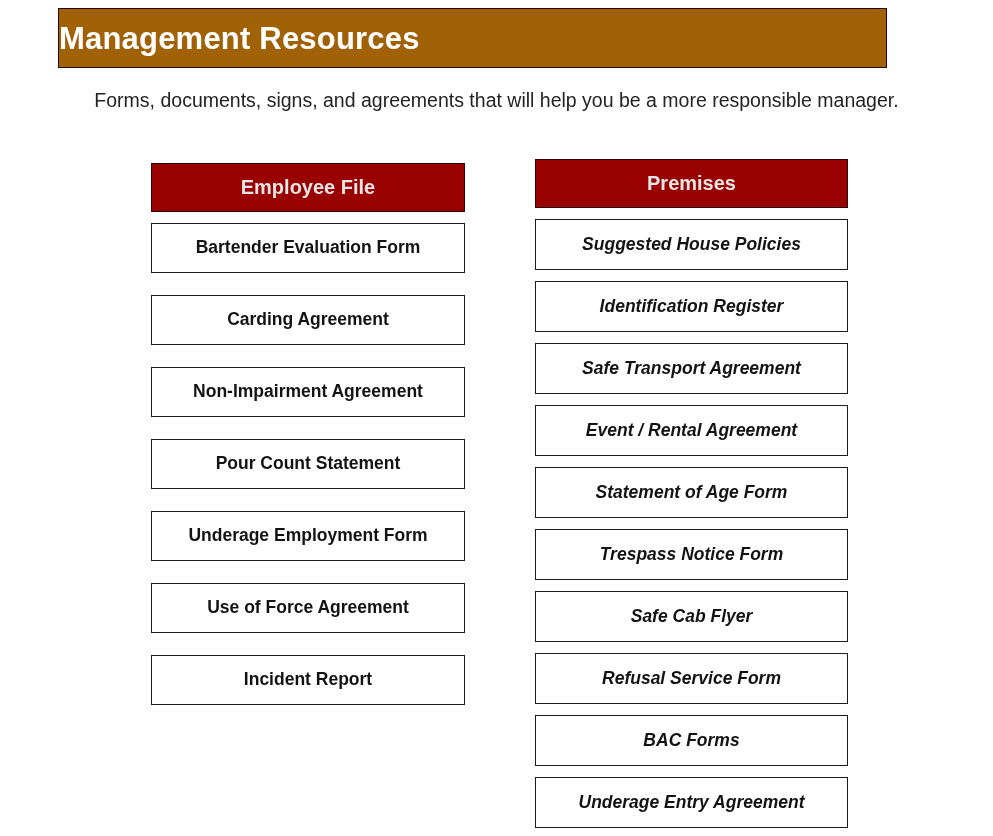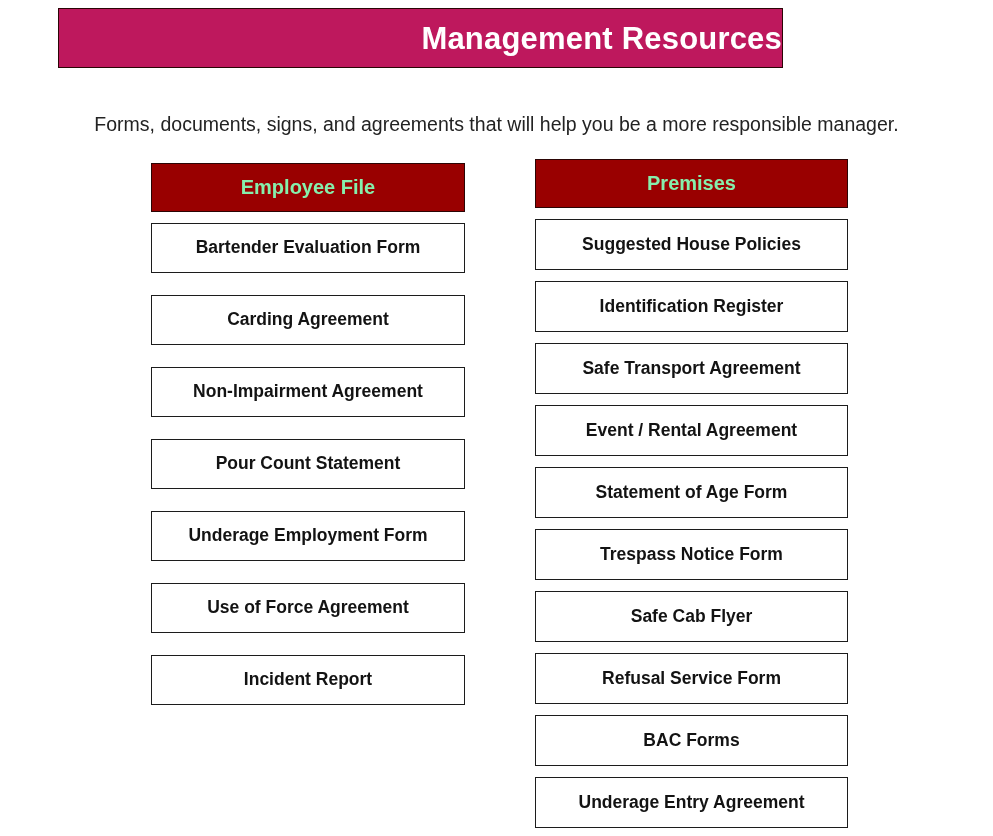--- a/index.html
+++ b/index.html
@@ -15,28 +15,28 @@
     font-family: "Liberation Sans", sans-serif;
     color: #1a1a1a;
     position: relative;
   }
 
   
   .banner {
     position: absolute;
     left: 58px;
     top: 8px;
-    width: 725px;
+    width: 829px;
     height: 60px;
-    background: #be185d;
+    background: #a16207;
     border: 1px solid #2b0505;
     box-sizing: border-box;
     display: flex;
     align-items: center;
-    justify-content: flex-end;
+    justify-content: flex-start;
   }
   .banner-title {
     color: #ffffff;
     font-size: 31px;
     font-weight: bold;
     letter-spacing: 0.2px;
     line-height: 1;
     text-align: center;
     white-space: nowrap;
   }
@@ -48,21 +48,20 @@
     top: 86px;
     width: 993px;
     text-align: center;
     font-size: 19.5px;
     line-height: 28px;
     color: #232323;
   }
   .intro .line {
     display: block;
     white-space: nowrap;
-    margin-top: 24px;
   }
   .intro-link {
     color: #2a4fb8;
     text-decoration: underline;
     cursor: pointer;
   }
 
   
   .columns {
     position: absolute;
@@ -82,39 +81,39 @@
     background: #990000;
     border: 1px solid #2b0505;
     box-sizing: border-box;
     height: 49px;
     display: flex;
     align-items: center;
     justify-content: center;
     margin-bottom: 11px;
   }
   .col-header-label {
-    color: #86efac;
+    color: #e5e5e5;
     font-size: 20px;
     font-weight: bold;
     text-align: right;
     white-space: nowrap;
   }
 
   .link-btn {
     background: #ffffff;
     border: 1.6px solid #1c1c1c;
     box-sizing: border-box;
     height: 50px;
     display: flex;
     align-items: center;
     justify-content: center;
     margin-bottom: 22px;
     cursor: pointer;
   }
-  .column.right .link-btn { height: 51px; margin-bottom: 11px; }
+  .column.right .link-btn { height: 51px; margin-bottom: 11px; font-style: italic; }
 
   .link-btn-label {
     color: #131313;
     font-size: 17.5px;
     font-weight: bold;
     text-align: center;
     white-space: nowrap;
     line-height: 1;
   }
 </style>

